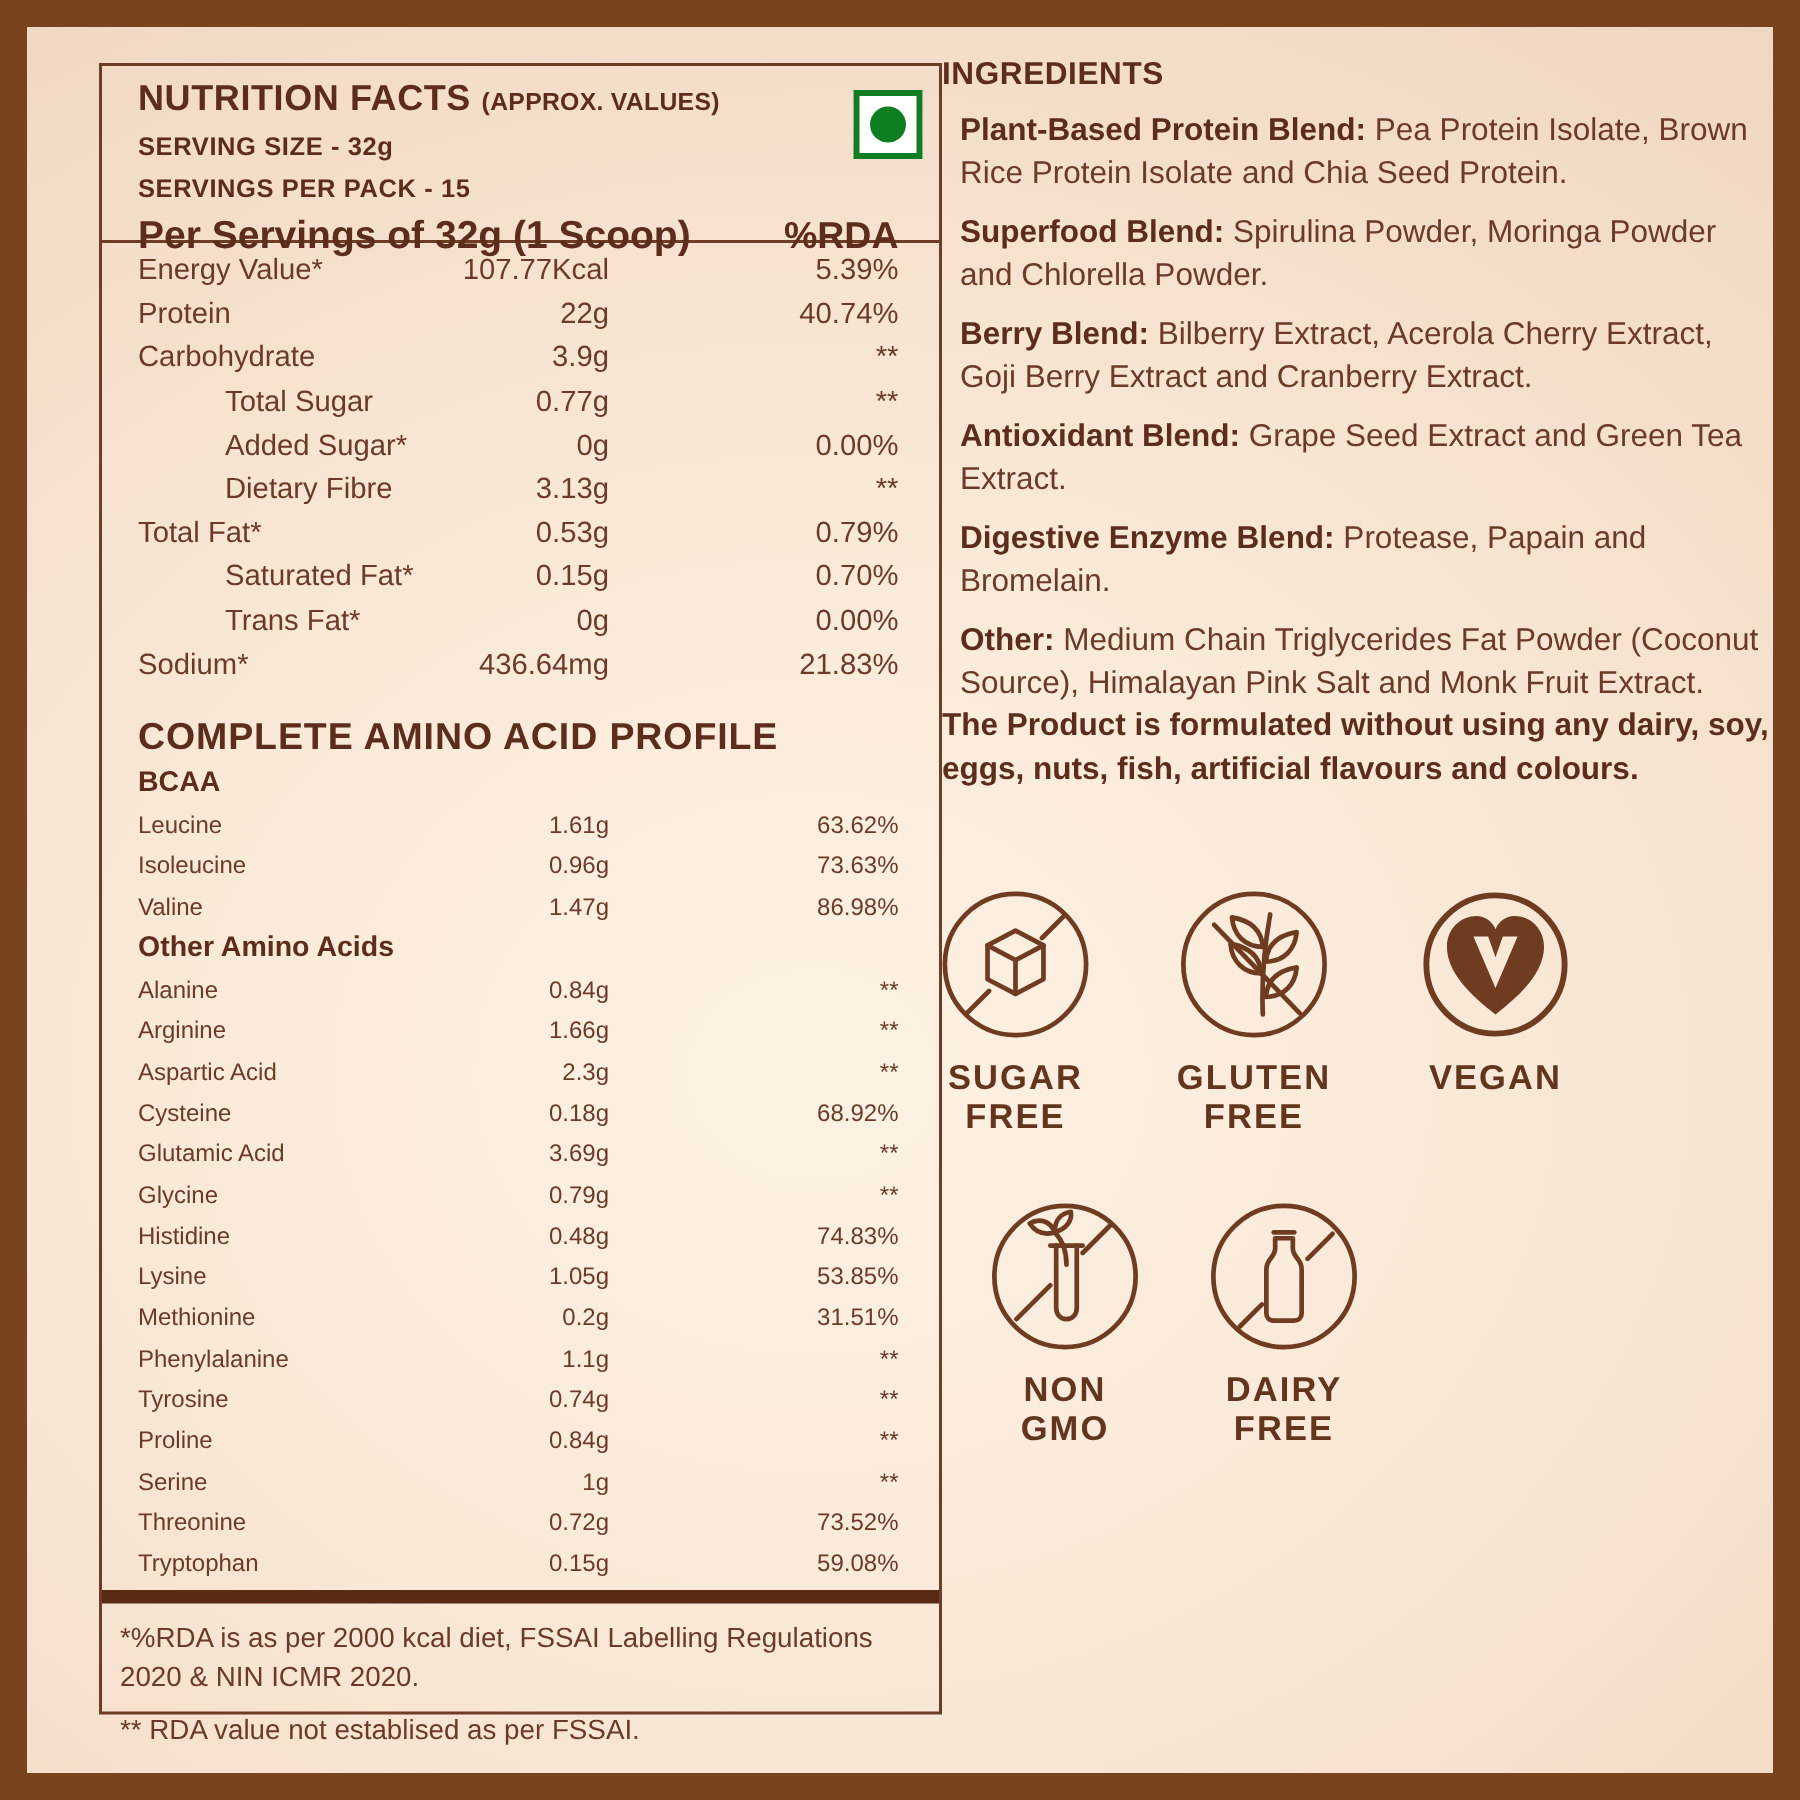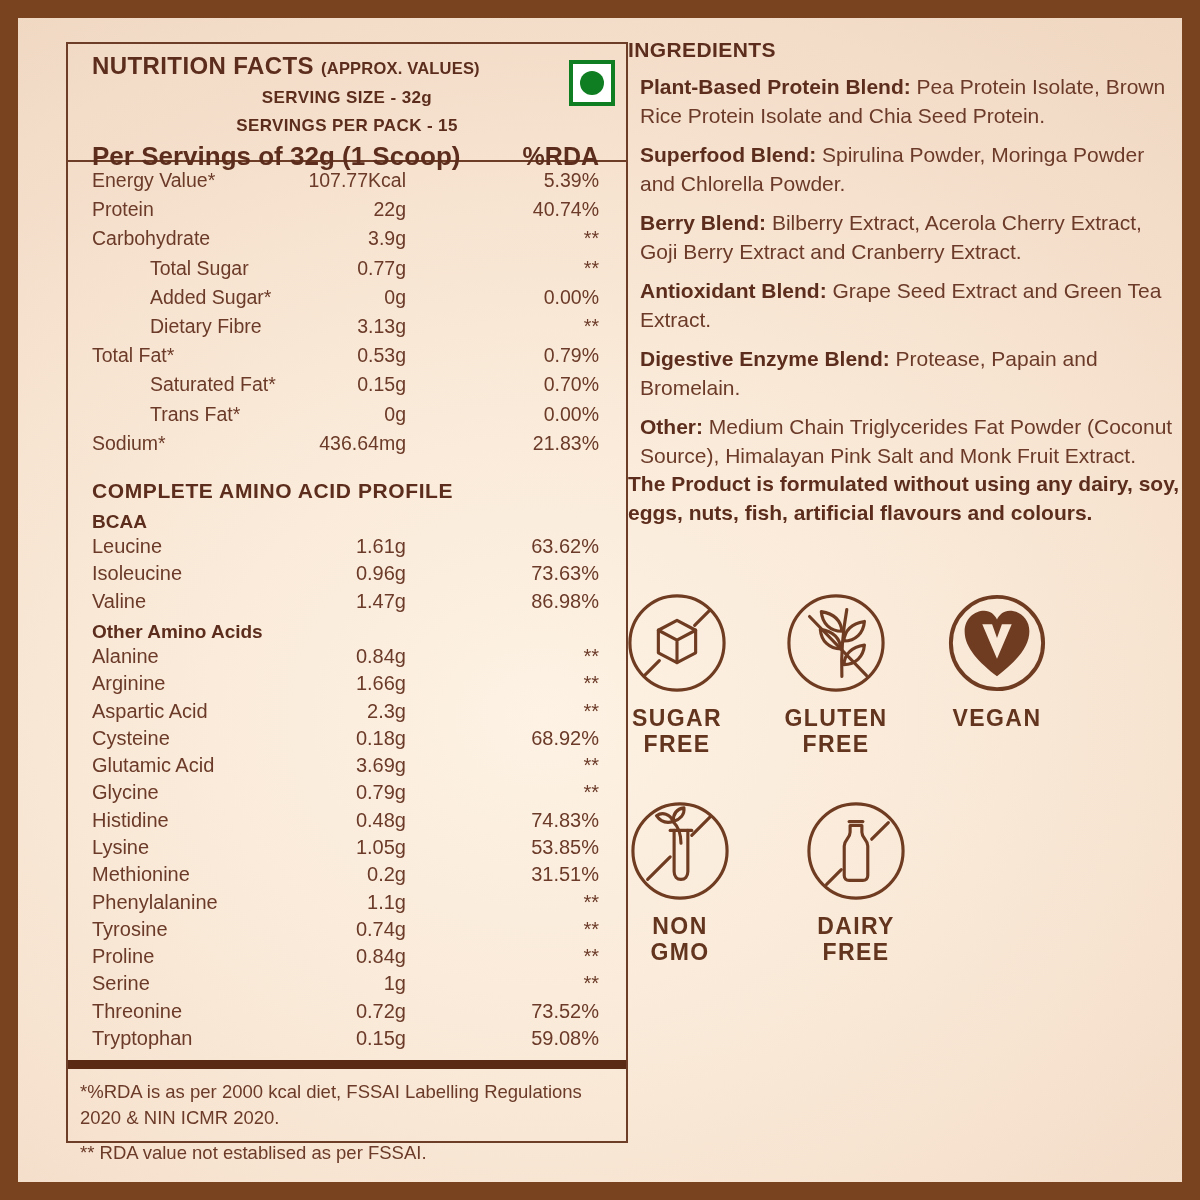--- a/index.html
+++ b/index.html
@@ -8,42 +8,42 @@
   .inner{position:absolute;inset:18px;
          background:radial-gradient(90% 75% at 45% 60%, #fdf2e4 0%, #f9e8d6 45%, #f3dcc8 82%, #efd7c1 100%);}
 
   
   .nutri-box{position:absolute;left:20px;top:24px;width:562px;height:1101px;
              border:2px solid #6e3d28;box-sizing:border-box;margin-left:28px;}
   .nutri-header{position:relative;border-bottom:2px solid #6e3d28;
                 padding:8px 24px 0 24px;height:118px;box-sizing:border-box;}
   .nf-title{font-size:24px;font-weight:bold;color:#5c2d1c;line-height:28px;letter-spacing:.4px;}
   .nf-title .suffix{font-size:16.5px;letter-spacing:.2px;}
-  .nf-sub{font-size:17px;font-weight:bold;color:#5c2d1c;line-height:21px;letter-spacing:.4px;text-align:center;}
+  .nf-sub{font-size:17px;font-weight:bold;color:#5c2d1c;line-height:21px;letter-spacing:.4px;}
   .nf-sub.s1{margin-top:5px;} .nf-sub.s2{margin-top:7px;}
   .nf-perserv{display:flex;justify-content:space-between;align-items:baseline;margin-top:4px;}
   .nf-perserv .big{font-size:26px;font-weight:bold;color:#5c2d1c;line-height:32px;}
   .nf-perserv .rda{font-size:25px;font-weight:bold;color:#5c2d1c;padding-right:3px;}
   .veg-mark{position:absolute;top:16px;right:11px;width:38px;height:38px;background:#ffffff;
             border:4px solid #0f7d21;display:flex;align-items:center;justify-content:center;}
   .veg-mark .dot{width:24px;height:24px;border-radius:50%;background:#0f7d21;}
 
   .rows{padding:7px 27px 0 24px;}
   .nrow{display:flex;align-items:baseline;height:29.2px;font-size:19.5px;}
   .nrow .nname{flex:1;}
   .nrow .nname.ind{padding-left:58px;}
   .nrow .namount{width:130px;text-align:right;}
   .nrow .nrda{width:193px;text-align:right;}
 
   .amino{padding:0 27px 0 24px;}
-  .amino-heading{margin-top:18px;font-size:21px;font-weight:bold;color:#5c2d1c;
+  .amino-heading{margin-top:18px;font-size:25px;font-weight:bold;color:#5c2d1c;
                  letter-spacing:.6px;line-height:24px;}
   .group-label{margin-top:8px;font-size:19px;font-weight:bold;color:#5c2d1c;line-height:22px;}
   .group-label.second{margin-top:6px;}
-  .arow{display:flex;align-items:center;height:27.3px;font-size:20px;}
+  .arow{display:flex;align-items:flex-end;height:27.3px;font-size:16px;}
   .arow .nname{flex:1;}
   .arow .namount{width:130px;text-align:right;}
   .arow .nrda{width:193px;text-align:right;}
 
   .footnotes{border-top:9px solid #5a2a15;margin-top:8px;padding:10px 20px 0 12px;}
   .fn{font-size:18.5px;line-height:26px;}
   .fn + .fn{margin-top:9px;}
 
   
   .ingredients{position:absolute;left:610px;top:20px;width:552px;}
@@ -286,21 +286,21 @@
       <svg width="102" height="102" viewBox="0 0 104 104">
         <circle class="ic" style="stroke-width:4;" cx="52" cy="52" r="47"></circle>
         <path class="ic-fill" fill-rule="evenodd" d="M52 86 C34 72 19 57 19 40 C19 27 29 19 39 19 C45 19 50 23 52 28 C54 23 59 19 65 19 C75 19 85 27 85 40 C85 57 70 72 52 86 Z
              M37 33 L47 33 L52 47 L57 33 L67 33 L52 68 Z"></path>
       </svg>
       <div class="badge-label">
         <div>VEGAN</div>
       </div>
     </div>
 
-    <div class="badge" style="left:582px;top:782px;">
+    <div class="badge" style="left:612px;top:782px;">
       <svg width="102" height="102" viewBox="0 0 104 104">
         <circle class="ic" cx="52" cy="52" r="48"></circle>
         <path class="ic" d="M42 31 L64 31"></path>
         <path class="ic" d="M46 31 L46 73 C46 78 49 81 53 81 C57 81 60 78 60 73 L60 31"></path>
         <path class="ic" d="M53 44 C53 34 50 27 45 22"></path>
         <path class="ic" d="M45 22 C38 24 32 22 28 16 C34 12 42 14 45 22 Z"></path>
         <path class="ic" d="M45 22 C45 14 49 9 56 8 C57 15 52 20 45 22 Z"></path>
         <path class="ic" d="M83 17 L64 36 M42 58 L19 81"></path>
       </svg>
       <div class="badge-label">

